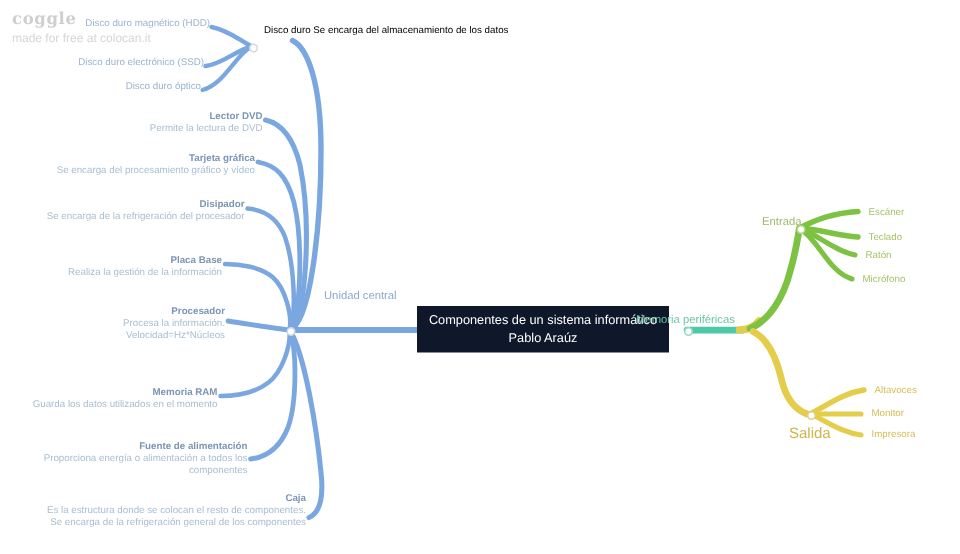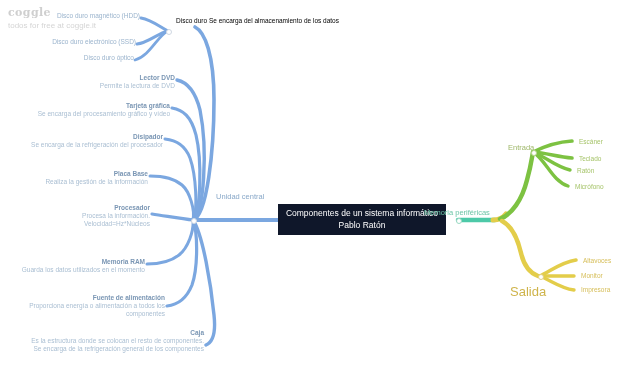--- a/index.html
+++ b/index.html
@@ -31,21 +31,21 @@
     position:absolute;left:278px;top:204px;width:168px;height:31px;
     background:#0f172a;color:#ffffff;
     display:flex;flex-direction:column;align-items:center;justify-content:center;
     font-size:8.5px;line-height:1.35;text-align:center;
   }
 
   
   .l1{font-size:7.5px;color:#8aa9c9;}
   .l1-teal{font-size:7.5px;color:#6cc5a7;}
   .l1-green{font-size:7.5px;color:#9fb86a;}
-  .l1-yellow{font-size:13px;color:#cfb44b;}
+  .l1-yellow{font-size:10px;color:#cfb44b;margin-left:16px;}
 
   
   .leaf{font-size:6.5px;color:#9bb4cd;text-align:right;}
   .leaf .hd{font-weight:700;color:#7a96b4;display:block;font-size:6.5px;}
   .leaf .ds{display:block;color:#a9bed2;}
 
   
   .rleaf{font-size:6.5px;text-align:left;}
   .rleaf.g{color:#a6c46a;}
   .rleaf.y{color:#d6be59;}
@@ -103,25 +103,25 @@
       <path d="M502,221 C512,226 518,240 521,253 C524,266 530,273 538,276" stroke="#e3cd4a" stroke-width="4.5"></path>
 
       <path d="M540,276 C552,270 562,262 576,260" stroke="#e3cd4a" stroke-width="3.6"></path>
       <path d="M540,276 C553,276 562,276 574,276" stroke="#e3cd4a" stroke-width="3.4"></path>
       <path d="M540,276 C552,281 560,288 574,290" stroke="#e3cd4a" stroke-width="3.4"></path>
 
     </g>
   </svg>
 
   <div class="logo">coggle</div>
-  <div class="logo-sub">todos for free at coggle.it</div>
+  <div class="logo-sub">made for free at colocan.it</div>
 
   <div class="central">
     <span>Componentes de un sistema informático</span>
-    <span>Pablo Ratón</span>
+    <span>Pablo Araúz</span>
   </div>
 
   <div class="dot" style="left:191px;top:218px;"></div>
   <div class="dot" style="left:166px;top:29px;"></div>
   <div class="dot t" style="left:456px;top:218px;"></div>
   <div class="dot g" style="left:531px;top:150px;"></div>
   <div class="dot y" style="left:538px;top:274px;"></div>
 
   <div class="lbl l1" style="left:216px;top:192px;">Unidad central</div>
 

